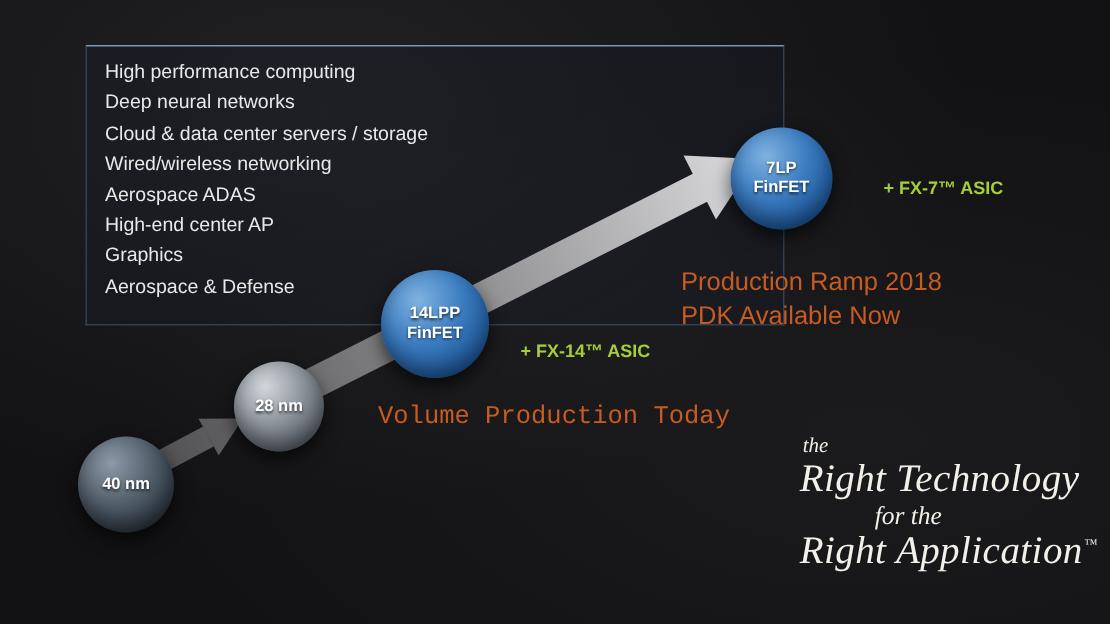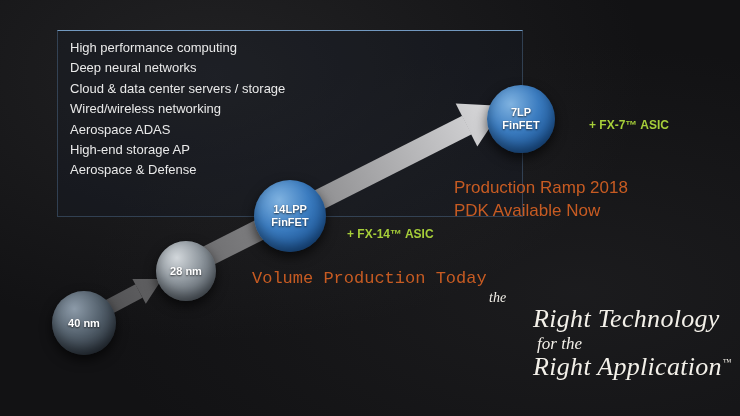--- a/index.html
+++ b/index.html
@@ -60,40 +60,41 @@
   .volume  { left:252px; top:269px; font-size:17px;font-family:Liberation Mono, monospace; }
   .ramp    { left:454px; top:176px; font-size:17px; line-height:23px; }
 
   
   .tagline {
     position:absolute; right:36px; bottom:36px;
     color:#f3f0e9; font-family:"Liberation Serif", serif; font-style:italic;
     text-align:left; line-height:1;
   }
   .t-the    { font-size:14px; margin:0 0 1px 2px; }
-  .t-big    { font-size:26px; letter-spacing:0.3px;margin-left:46px; }
+  .t-big    { font-size:26px; letter-spacing:0.3px; }
   .t-forthe { font-size:17px; margin:3px 0 2px 50px; }
   .t-tm     { font-size:9px; font-style:normal; vertical-align:super; margin-left:1px; }
 
   .page-num { position:absolute; right:10px; bottom:5px; font-size:9px; color:#7a7a7a;
               font-family:"Liberation Sans", sans-serif; }
 </style>
 </head>
 <body>
 
 <div class="slide">
 
   <div class="app-box">
     <ul>
       <li>High performance computing</li>
       <li>Deep neural networks</li>
       <li>Cloud &amp; data center servers / storage</li>
       <li>Wired/wireless networking</li>
       <li>Aerospace ADAS</li>
-      <li>High-end storage AP</li>
+      <li>High-end center AP</li>
+      <li>Graphics</li>
       <li>Aerospace &amp; Defense</li>
     </ul>
   </div>
 
   <svg class="arrow-layer" width="740" height="416" aria-hidden="true">
     <defs>
       <linearGradient id="arrowGrad" x1="90" y1="318" x2="504" y2="106" gradientUnits="userSpaceOnUse">
         <stop offset="0" stop-color="#4d4d4f"></stop>
         <stop offset="0.55" stop-color="#8f8f91"></stop>
         <stop offset="1" stop-color="#dcdcde"></stop>

